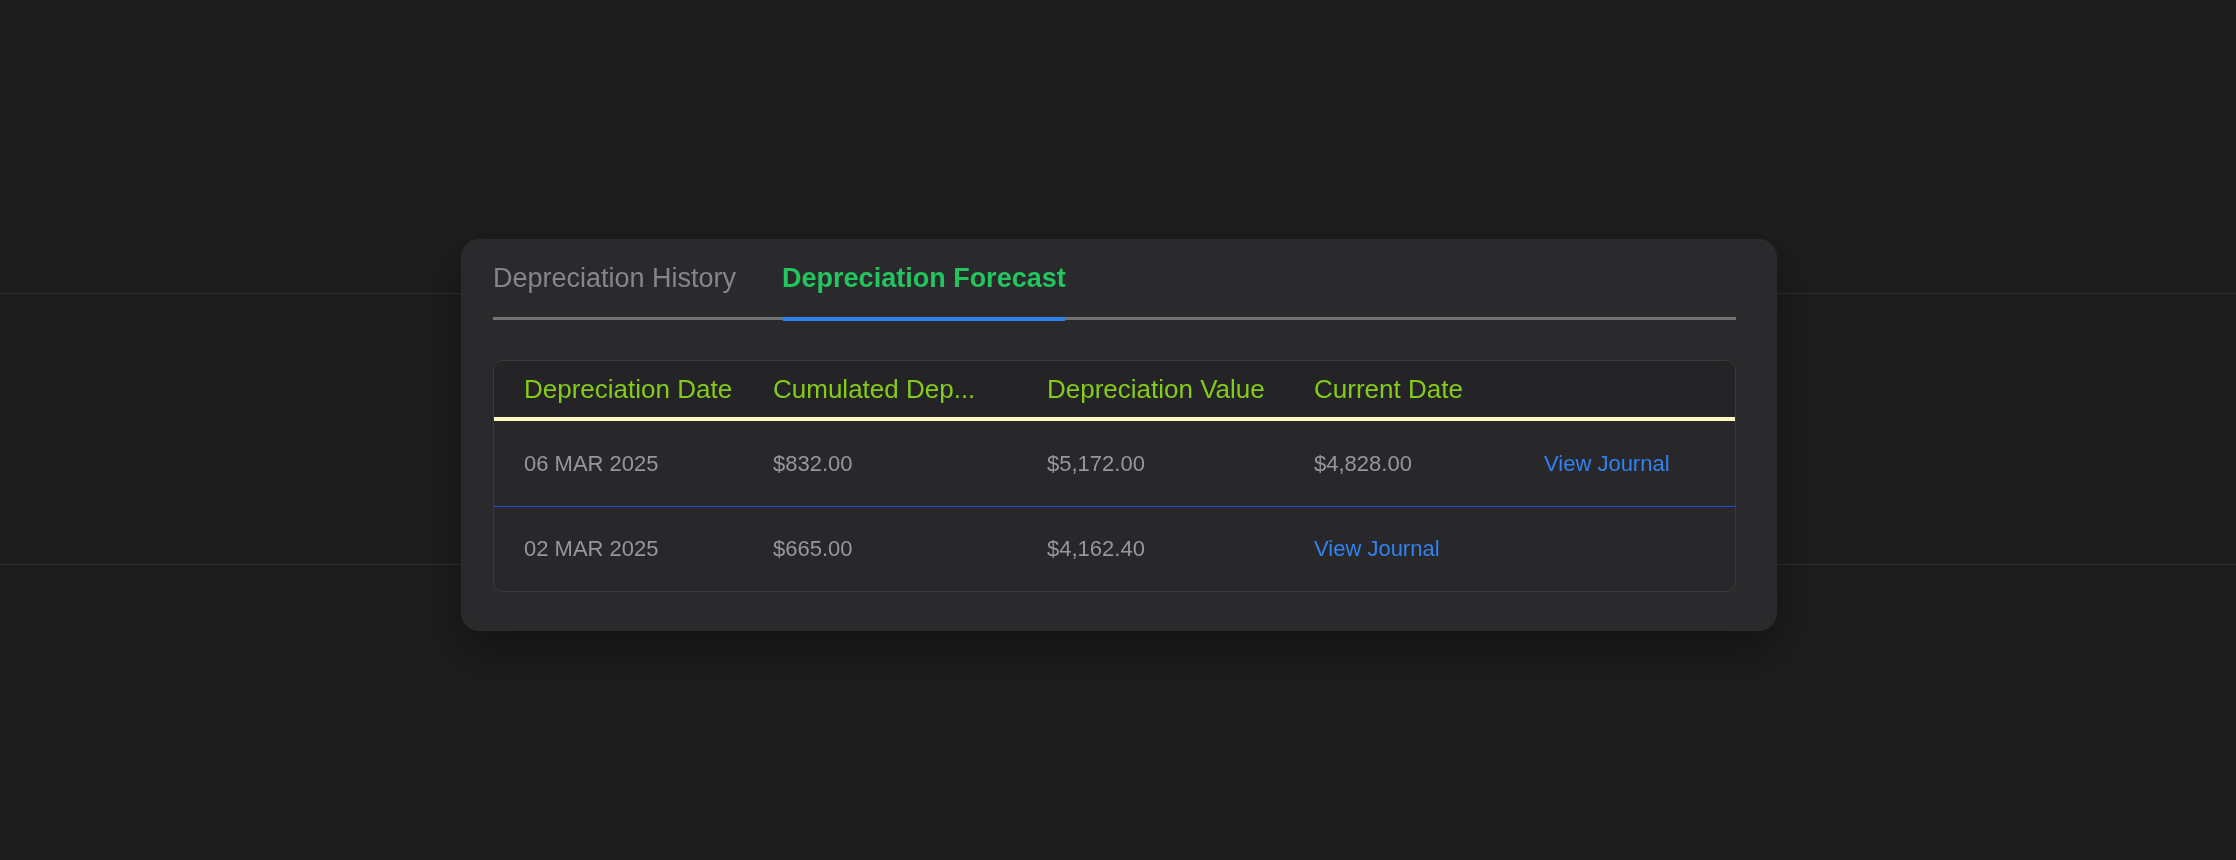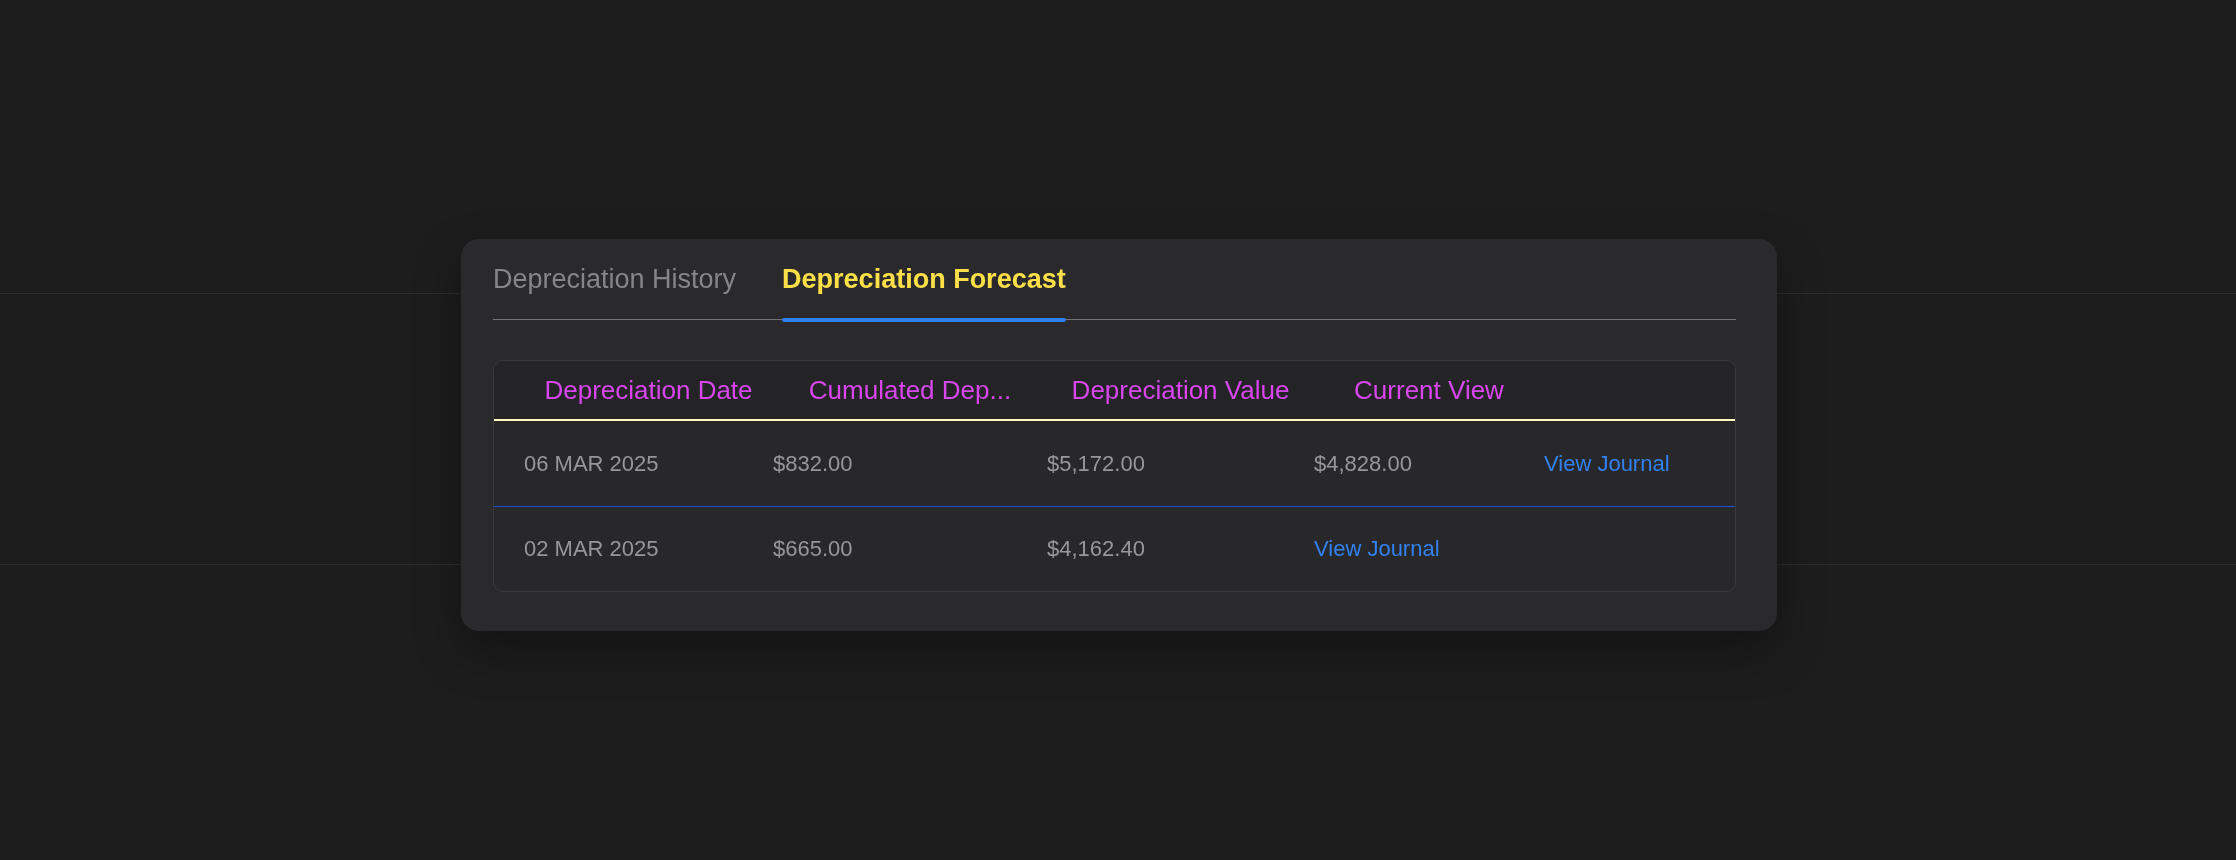--- a/index.html
+++ b/index.html
@@ -23,29 +23,29 @@
     background: #2a2a2c;
     border-radius: 18px;
     box-shadow: 0 20px 46px rgba(0,0,0,0.35);
   }
 
   
   .tabs {
     margin: 0 41px 0 32px;
     height: 81px;
     display: flex; align-items: center; gap: 46px;
-    border-bottom: 1px solid #737373;
+    border-bottom: 3px solid #737373;
   }
   .tab {
     position: relative;
     font-size: 27px; line-height: 81px; height: 81px;
     white-space: nowrap; cursor: pointer;
   }
   .tab.inactive { color: #85858a; font-weight: 400; }
-  .tab.active  { color: #fde047; font-weight: 700; }
+  .tab.active  { color: #22c55e; font-weight: 700; }
   .tab .indicator {
     position: absolute; left: 0; right: 0; bottom: -2px;
     height: 4px; border-radius: 2px;
     background: var(--accent);
   }
 
   
   .table {
     margin: 40px 41px 0 32px;
     border: 1px solid #3a3a3c;
@@ -56,24 +56,23 @@
   .row {
     display: grid;
     grid-template-columns: 249px 274px 267px 230px 1fr;
     align-items: center;
     padding: 0 30px;
     white-space: nowrap;
   }
   .thead {
     height: 60px;
     background: #242426;
-    border-bottom: 2px solid #fef9c3;
-    color: #d946ef;
+    border-bottom: 4px solid #fef9c3;
+    color: #84cc16;
     font-size: 26px;
-    text-align: center;
   }
   .trow {
     height: 85px;
     color: #97979b;
     font-size: 22px;
   }
   .trow + .trow { border-top: 1px solid #1d4ed8; }
   .cell-action { text-align: left; }
   .link {
     color: var(--link);
@@ -97,21 +96,21 @@
       <span class="indicator"></span>
     </div>
   </div>
 
   <div class="table">
 
     <div class="row thead">
       <div>Depreciation Date</div>
       <div>Cumulated Dep...</div>
       <div>Depreciation Value</div>
-      <div>Current View</div>
+      <div>Current Date</div>
       <div class="cell-action"></div>
     </div>
 
     <div class="row trow">
       <div>06 MAR 2025</div>
       <div>$832.00</div>
       <div>$5,172.00</div>
       <div>$4,828.00</div>
       <div class="cell-action">
         <a class="link">View Journal</a>

